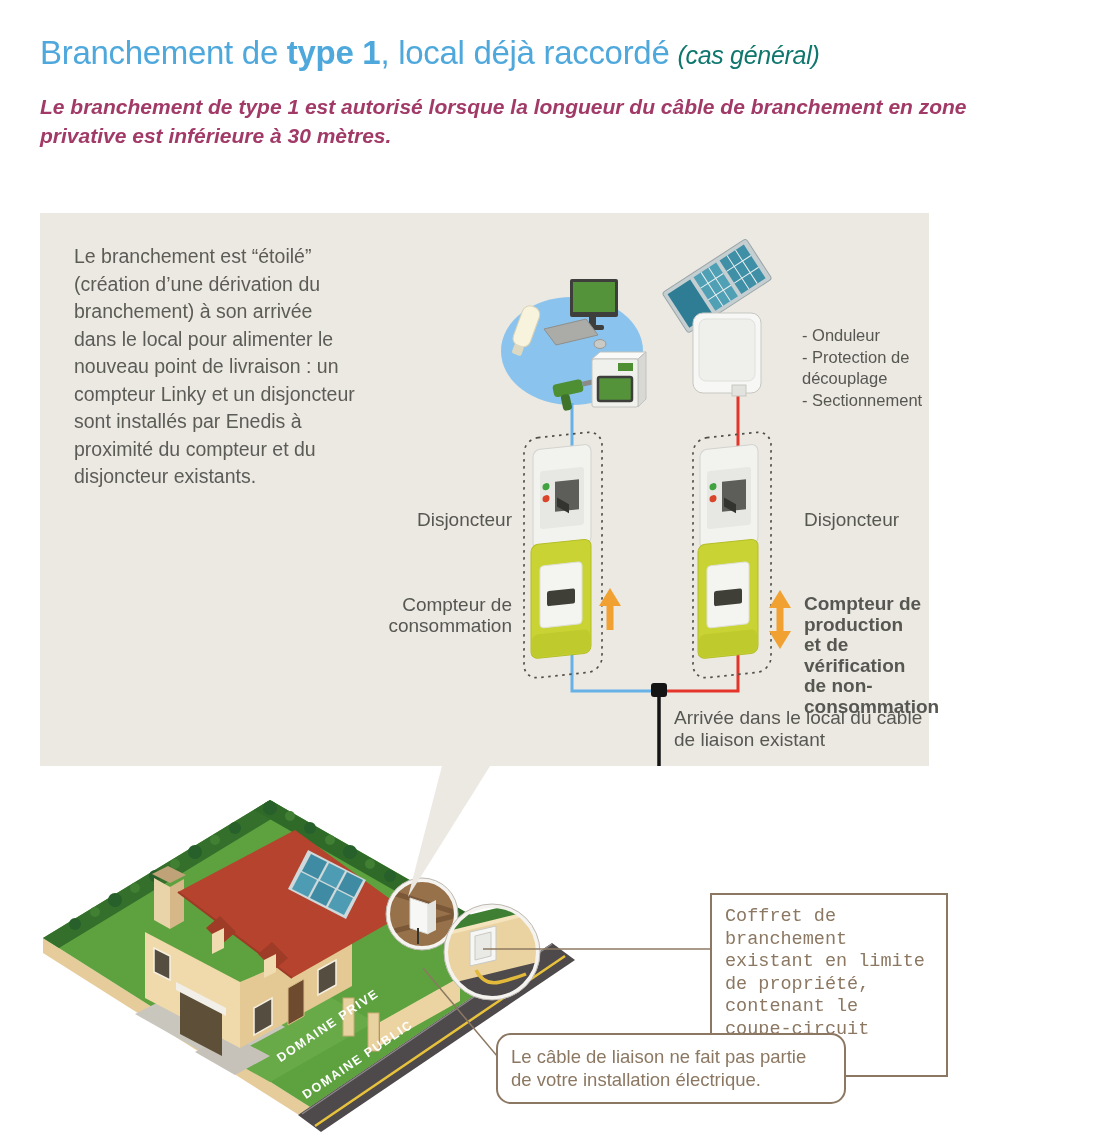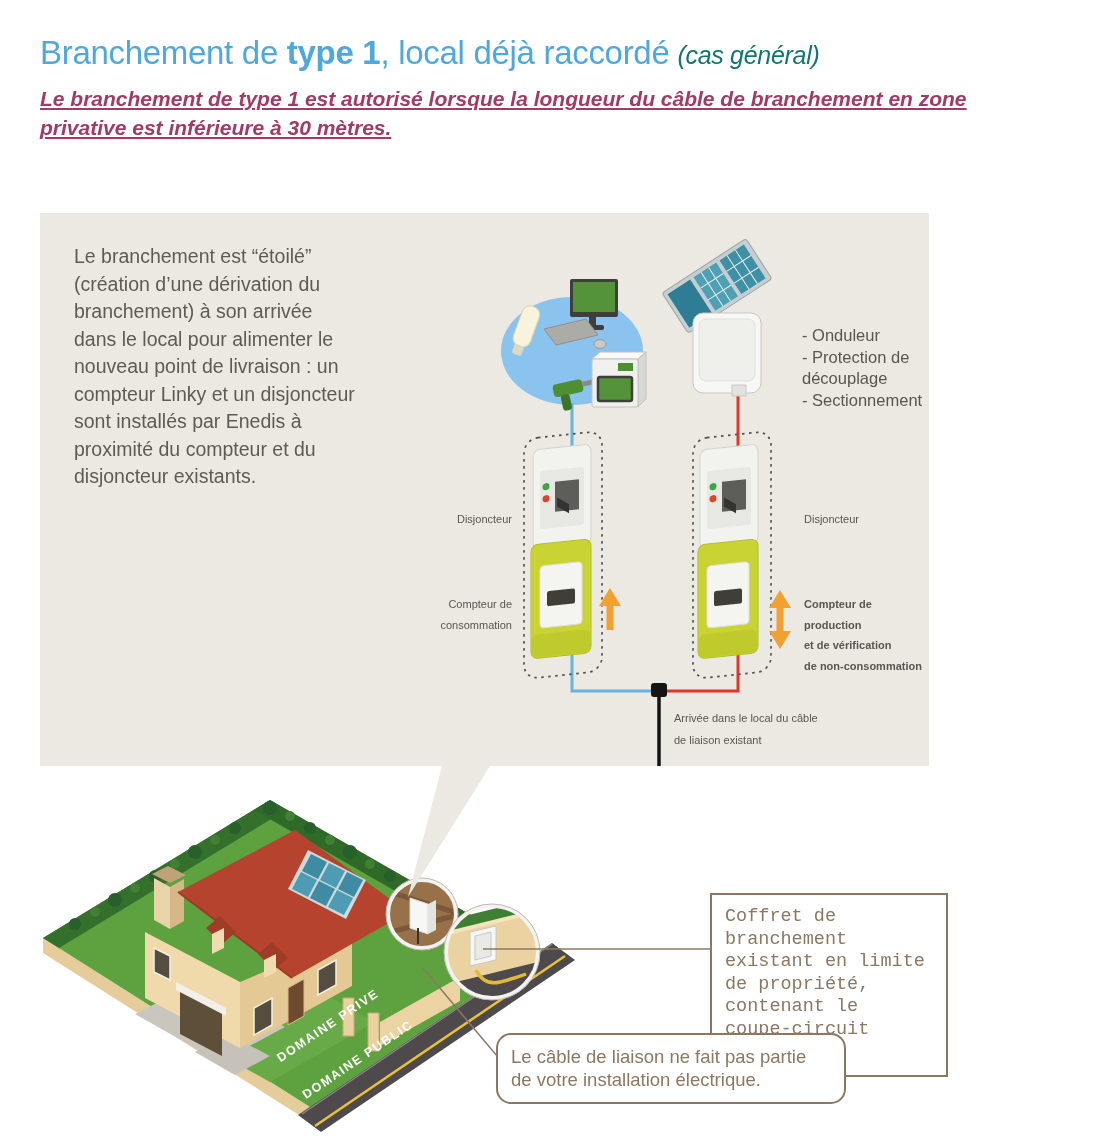--- a/index.html
+++ b/index.html
@@ -6,29 +6,29 @@
   body{width:1112px;height:1140px;overflow:hidden;
        font-family:"Liberation Sans",sans-serif;-webkit-font-smoothing:antialiased;}
   #stage{position:relative;width:1112px;height:1140px;background:#fff;}
 
   
   .title{position:absolute;left:40px;top:12px;font-size:33px;letter-spacing:-.3px;
          color:#4FA8DC;font-weight:400;white-space:nowrap;}
   .title .tbold{font-weight:bold;}
   .title .tnote{font-style:italic;color:#0f766e;font-size:25px;margin-left:8px;}
 
-  .intro{position:absolute;left:40px;top:84px;width:1040px;color:#A23A68;
-         font-weight:bold;font-style:italic;font-size:21px;line-height:29px;text-decoration:underline;}
+  .intro{position:absolute;left:40px;top:92px;width:1040px;color:#A23A68;
+         font-weight:bold;font-style:italic;font-size:21px;line-height:29px;}
 
   
   .panel{position:absolute;left:40px;top:213px;width:889px;height:553px;background:#ECE8E2;}
   .panel-svg{position:absolute;left:0;top:0;}
   .desc{position:absolute;left:34px;top:30px;width:360px;color:#5C5C57;
         font-size:19.5px;line-height:27.5px;}
-  .plabel{position:absolute;color:#575752;font-size:11px;line-height:21px;}
+  .plabel{position:absolute;color:#575752;font-size:19px;line-height:21px;}
   .equip{left:762px;top:112px;line-height:21.5px;font-size:16.5px;}
   .lab-br-left{left:320px;top:296px;width:152px;text-align:right;}
   .lab-mt-left{left:320px;top:381px;width:152px;text-align:right;}
   .lab-br-right{left:764px;top:296px;}
   .lab-mt-right{left:764px;top:381px;line-height:20.5px;font-weight:bold;}
   .lab-arrival{left:634px;top:494px;line-height:22px;}
 
   
   .callout{position:absolute;background:#fff;border:2px solid #8C7862;color:#8C7862;
            font-size:18.5px;line-height:22.5px;padding:11px 13px;z-index:6;}

